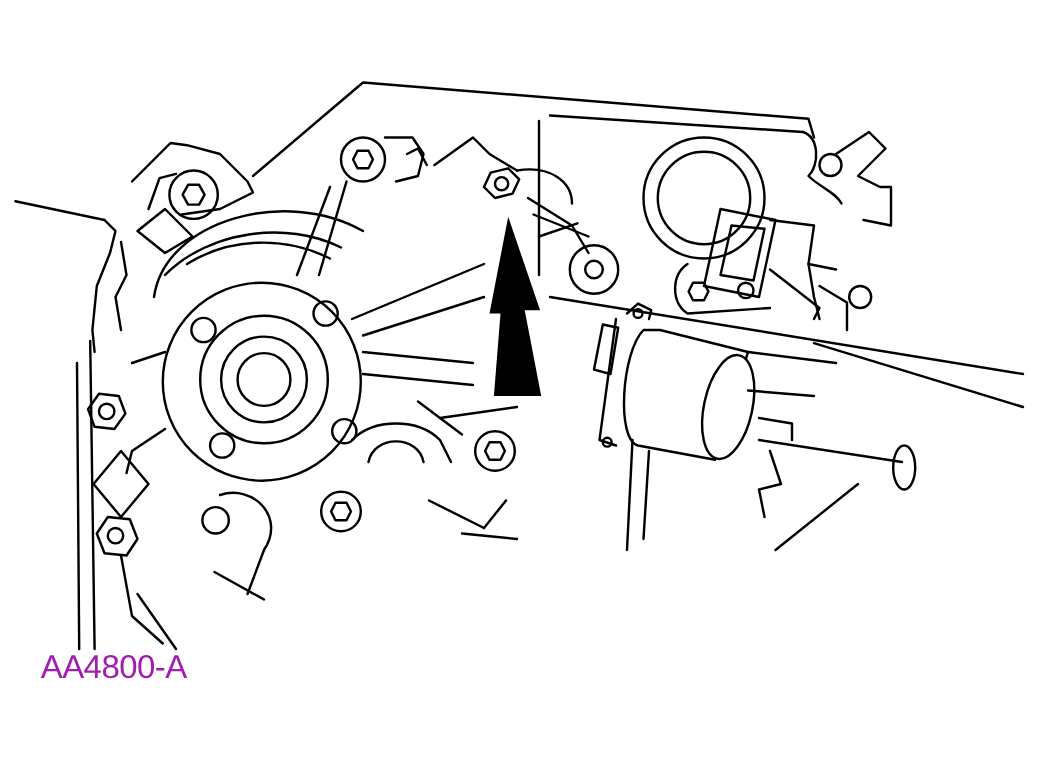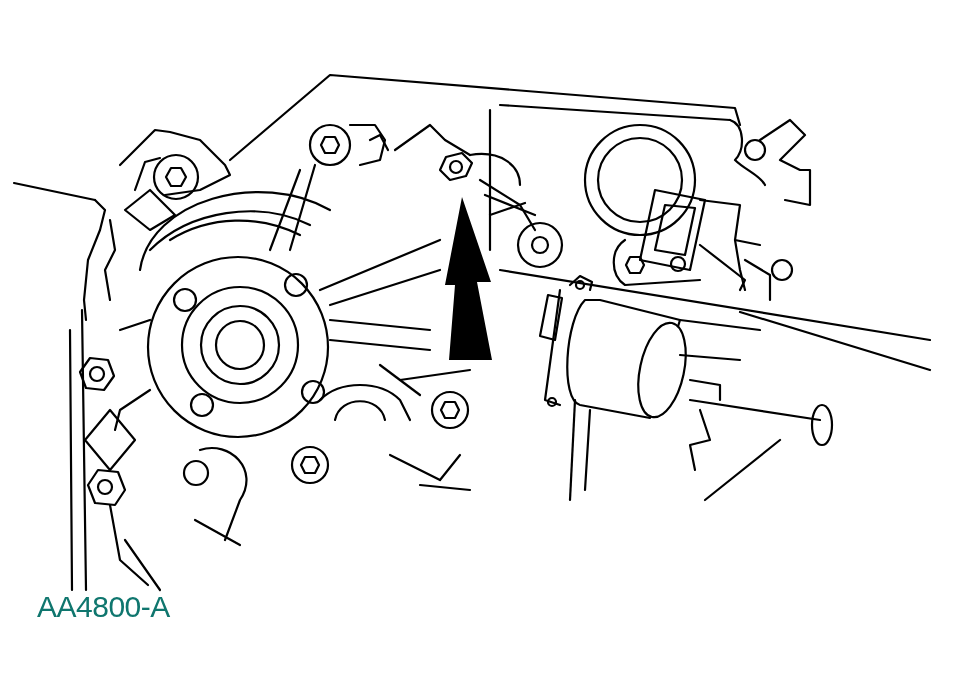--- a/index.html
+++ b/index.html
@@ -2,21 +2,21 @@
 <html><head>
 <meta charset="utf-8">
 <style>
   html, body { margin: 0; padding: 0; background: #ffffff; }
   body { width: 966px; height: 700px; position: relative; overflow: hidden; font-family: "Liberation Sans", sans-serif; }
   #figure { position: absolute; left: 0; top: 0; width: 966px; height: 700px; }
   #figure svg { width: 966px; height: 700px; display: block; }
   .ln { fill: none; stroke: #000; stroke-width: 2.2; stroke-linecap: round; stroke-linejoin: round; }
   .fill-white { fill: #fff; stroke: #000; stroke-width: 2.2; stroke-linejoin: round; }
   .arrow { fill: #000; stroke: none; }
-  #caption { position: absolute; left: 37px; top: 592px; font-size: 30px; color: #0f766e; letter-spacing: -0.5px; line-height: 1; }
+  #caption { position: absolute; left: 37px; top: 592px; font-size: 30px; color: #a21caf; letter-spacing: -0.5px; line-height: 1; }
 </style>
 </head>
 <body>
 
 <div id="figure">
 <svg viewBox="0 0 966 700" xmlns="http://www.w3.org/2000/svg">
 
   <g>
     <path class="ln" d="M230 160 L330 75 L735 108 L740 125"></path>
     <path class="ln" d="M14 183 L95 200"></path>

